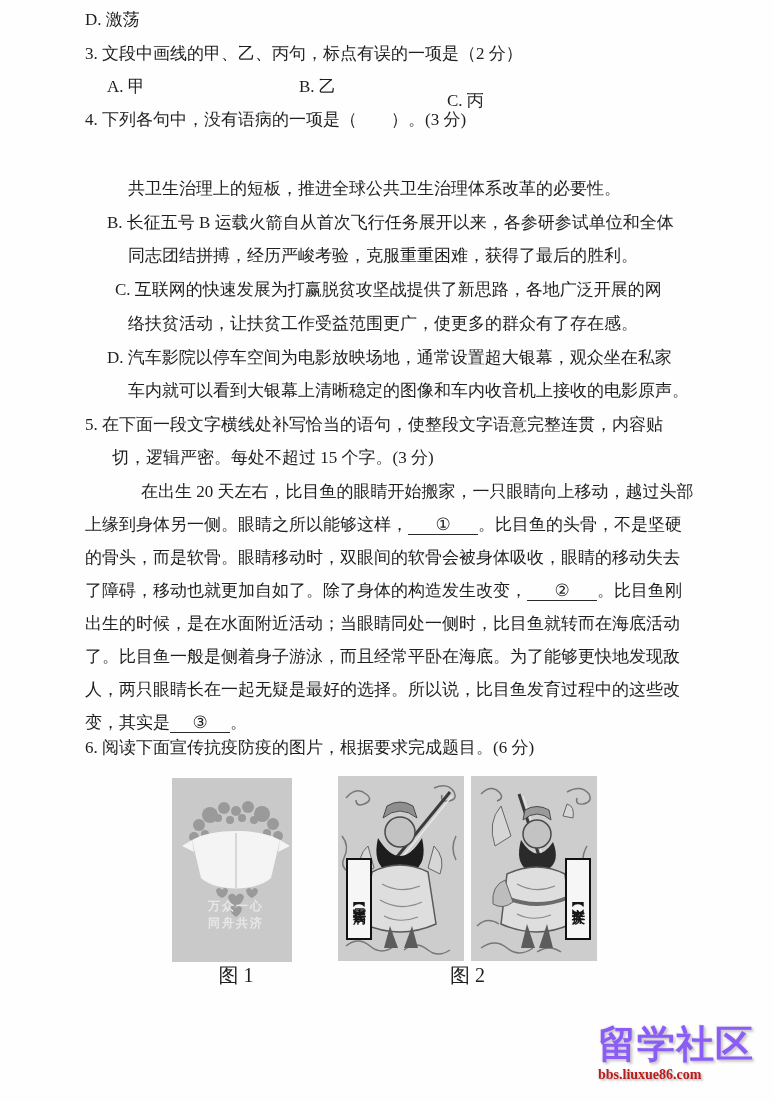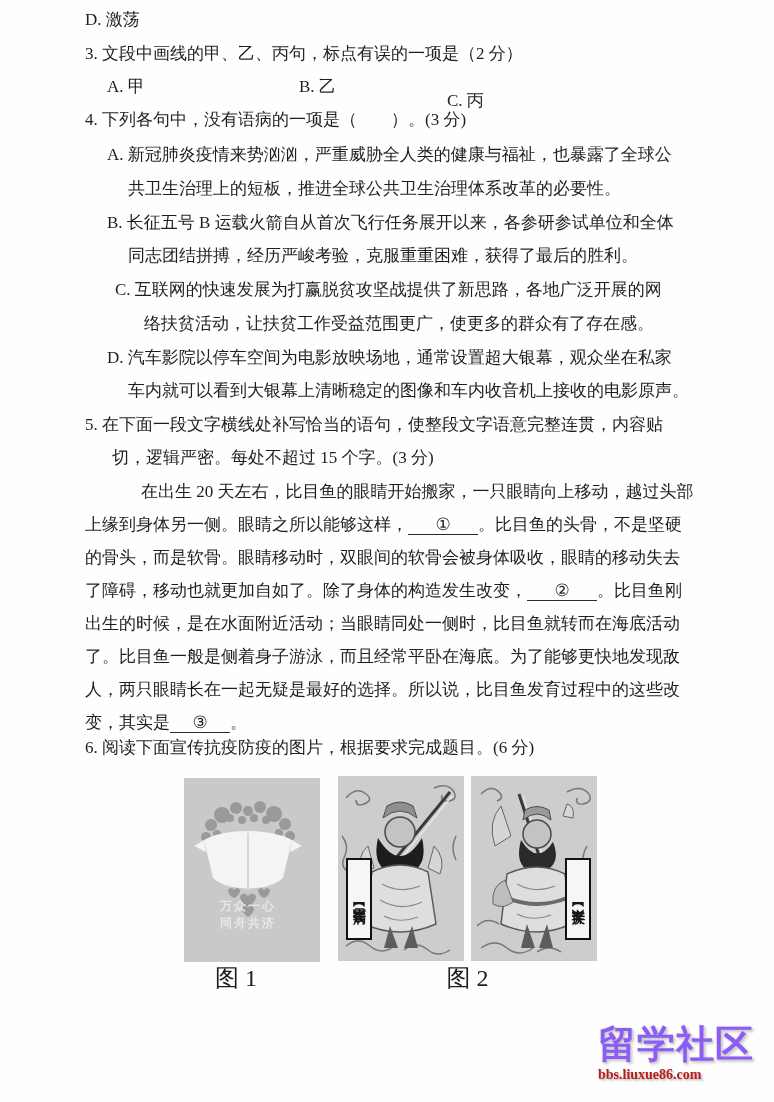--- a/index.html
+++ b/index.html
@@ -8,40 +8,40 @@
     font-family:"Liberation Serif","DejaVu Serif",serif;
     color:#1e1e1e; overflow:hidden;
   }
   .line { position:absolute; font-size:17px; line-height:23px; white-space:pre; }
   .blank {
     display:inline-block; min-width:70px; text-align:center;
     border-bottom:1px solid #2a2a2a; line-height:19px; vertical-align:baseline;
   }
   .blank.narrow { min-width:60px; }
   
-  .fig1 { position:absolute; left:172px; top:778px; width:136px; height:184px; background:#c9c9c9;margin-left:12px; }
+  .fig1 { position:absolute; left:172px; top:778px; width:120px; height:184px; background:#c9c9c9; }
   .fig1 svg { position:absolute; left:0; top:0; }
   .fig1-slogan {
     position:absolute; left:0; top:120px; width:128px; text-align:center;
     color:#e8e8e8; font-size:12px; line-height:17px; font-weight:bold; letter-spacing:2px;
   }
   
   .fig2 { position:absolute; left:338px; top:776px; width:259px; height:185px; }
   .panel { position:absolute; top:0; width:126px; height:185px; background:#cdcdcd; overflow:hidden; }
   .panel.left { left:0; }
   .panel.right { left:133px; }
   .banner {
     position:absolute; width:22px; background:#f6f6f6; border:2px solid #111;
     writing-mode:vertical-rl; text-orientation:upright;
     font-size:13px; font-weight:bold; color:#151515; line-height:22px;
     text-align:center; padding:2px 0; letter-spacing:1px;
   }
   .banner.bl { left:8px; top:82px; height:74px; }
   .banner.br { right:6px; top:82px; height:74px; }
-  .figcap { position:absolute; font-size:24px; color:#1e1e1e; }
+  .figcap { position:absolute; font-size:20px; color:#1e1e1e; }
   .figcap.c1 { left:172px; width:128px; top:962px; text-align:center; }
   .figcap.c2 { left:338px; width:259px; top:962px; text-align:center; }
   
   .watermark { position:absolute; left:598px; top:1024px; width:176px; }
   .wm-title {
     font-family:"Liberation Sans","DejaVu Sans",sans-serif;
     font-size:38px; font-weight:bold; color:#8b5cf6; letter-spacing:1px; line-height:40px;
     text-shadow:1px 1px 0 #cfcfcf, 2px 2px 3px #c2c2c2, -1px -1px 0 #f0f0f0;
     white-space:nowrap;
   }
@@ -58,26 +58,25 @@
 <div class="page">
 
   <div class="line" style="left:85px; top:8px;">D. 激荡</div>
 
   <div class="line" style="left:85px; top:42px;">3. 文段中画线的甲、乙、丙句，标点有误的一项是（2 分）</div>
   <div class="line" style="left:107px; top:75px;">A. 甲</div>
   <div class="line" style="left:268px; top:75px;margin-left:31px;">B. 乙</div>
   <div class="line" style="left:447px; top:89px;">C. 丙</div>
 
   <div class="line" style="left:85px;  top:108px;">4. 下列各句中，没有语病的一项是（　　）。(3 分)</div>
-  <div class="line" style="left:107px; top:143px;">A. 新冠肺炎疫情来势汹汹，严重威胁全人类的健康与福祉，也暴露了全球公</div>
   <div class="line" style="left:128px; top:177px;">共卫生治理上的短板，推进全球公共卫生治理体系改革的必要性。</div>
   <div class="line" style="left:107px; top:211px;">B. 长征五号 B 运载火箭自从首次飞行任务展开以来，各参研参试单位和全体</div>
   <div class="line" style="left:128px; top:244px;">同志团结拼搏，经历严峻考验，克服重重困难，获得了最后的胜利。</div>
   <div class="line" style="left:115px; top:278px;">C. 互联网的快速发展为打赢脱贫攻坚战提供了新思路，各地广泛开展的网</div>
-  <div class="line" style="left:128px; top:312px;margin-left:16px;">络扶贫活动，让扶贫工作受益范围更广，使更多的群众有了存在感。</div>
+  <div class="line" style="left:128px; top:312px;">络扶贫活动，让扶贫工作受益范围更广，使更多的群众有了存在感。</div>
   <div class="line" style="left:107px; top:346px;">D. 汽车影院以停车空间为电影放映场地，通常设置超大银幕，观众坐在私家</div>
   <div class="line" style="left:128px; top:379px;">车内就可以看到大银幕上清晰稳定的图像和车内收音机上接收的电影原声。</div>
 
   <div class="line" style="left:85px;  top:413px;">5. 在下面一段文字横线处补写恰当的语句，使整段文字语意完整连贯，内容贴</div>
   <div class="line" style="left:112px; top:446px;">切，逻辑严密。每处不超过 15 个字。(3 分)</div>
   <div class="line" style="left:117px; top:480px;margin-left:24px;">在出生 20 天左右，比目鱼的眼睛开始搬家，一只眼睛向上移动，越过头部</div>
   <div class="line" style="left:85px;  top:513px;"><span>上缘到身体另一侧。眼睛之所以能够这样，</span><span class="blank"><span>①</span></span><span>。比目鱼的头骨，不是坚硬</span></div>
   <div class="line" style="left:85px;  top:546px;">的骨头，而是软骨。眼睛移动时，双眼间的软骨会被身体吸收，眼睛的移动失去</div>
   <div class="line" style="left:85px;  top:579px;"><span>了障碍，移动也就更加自如了。除了身体的构造发生改变，</span><span class="blank"><span>②</span></span><span>。比目鱼刚</span></div>
   <div class="line" style="left:85px;  top:612px;">出生的时候，是在水面附近活动；当眼睛同处一侧时，比目鱼就转而在海底活动</div>

